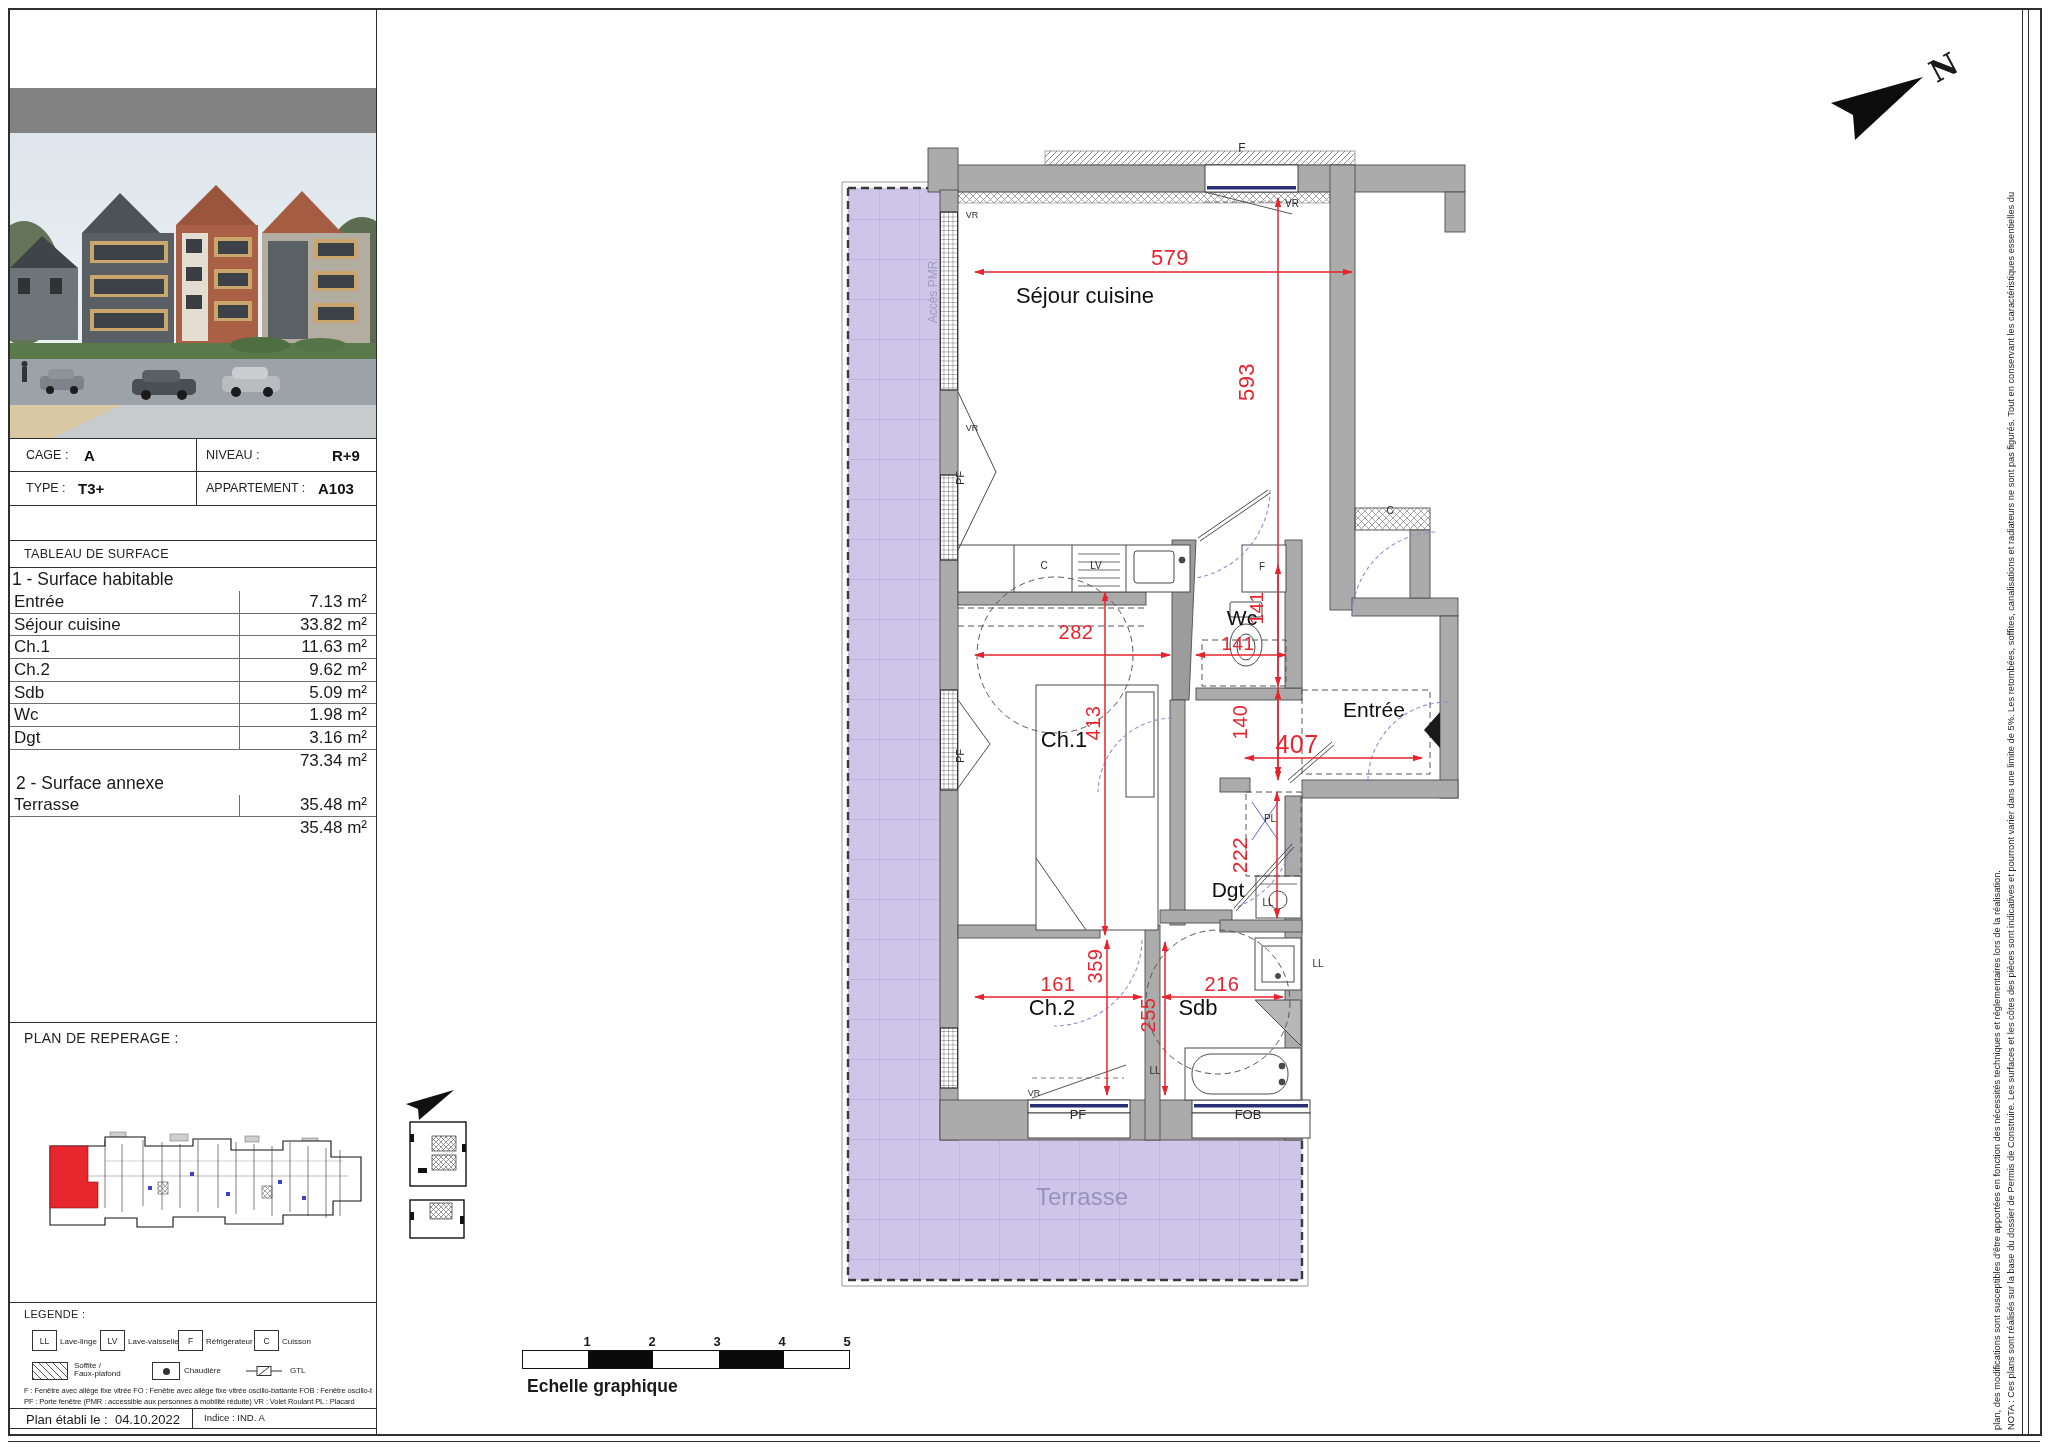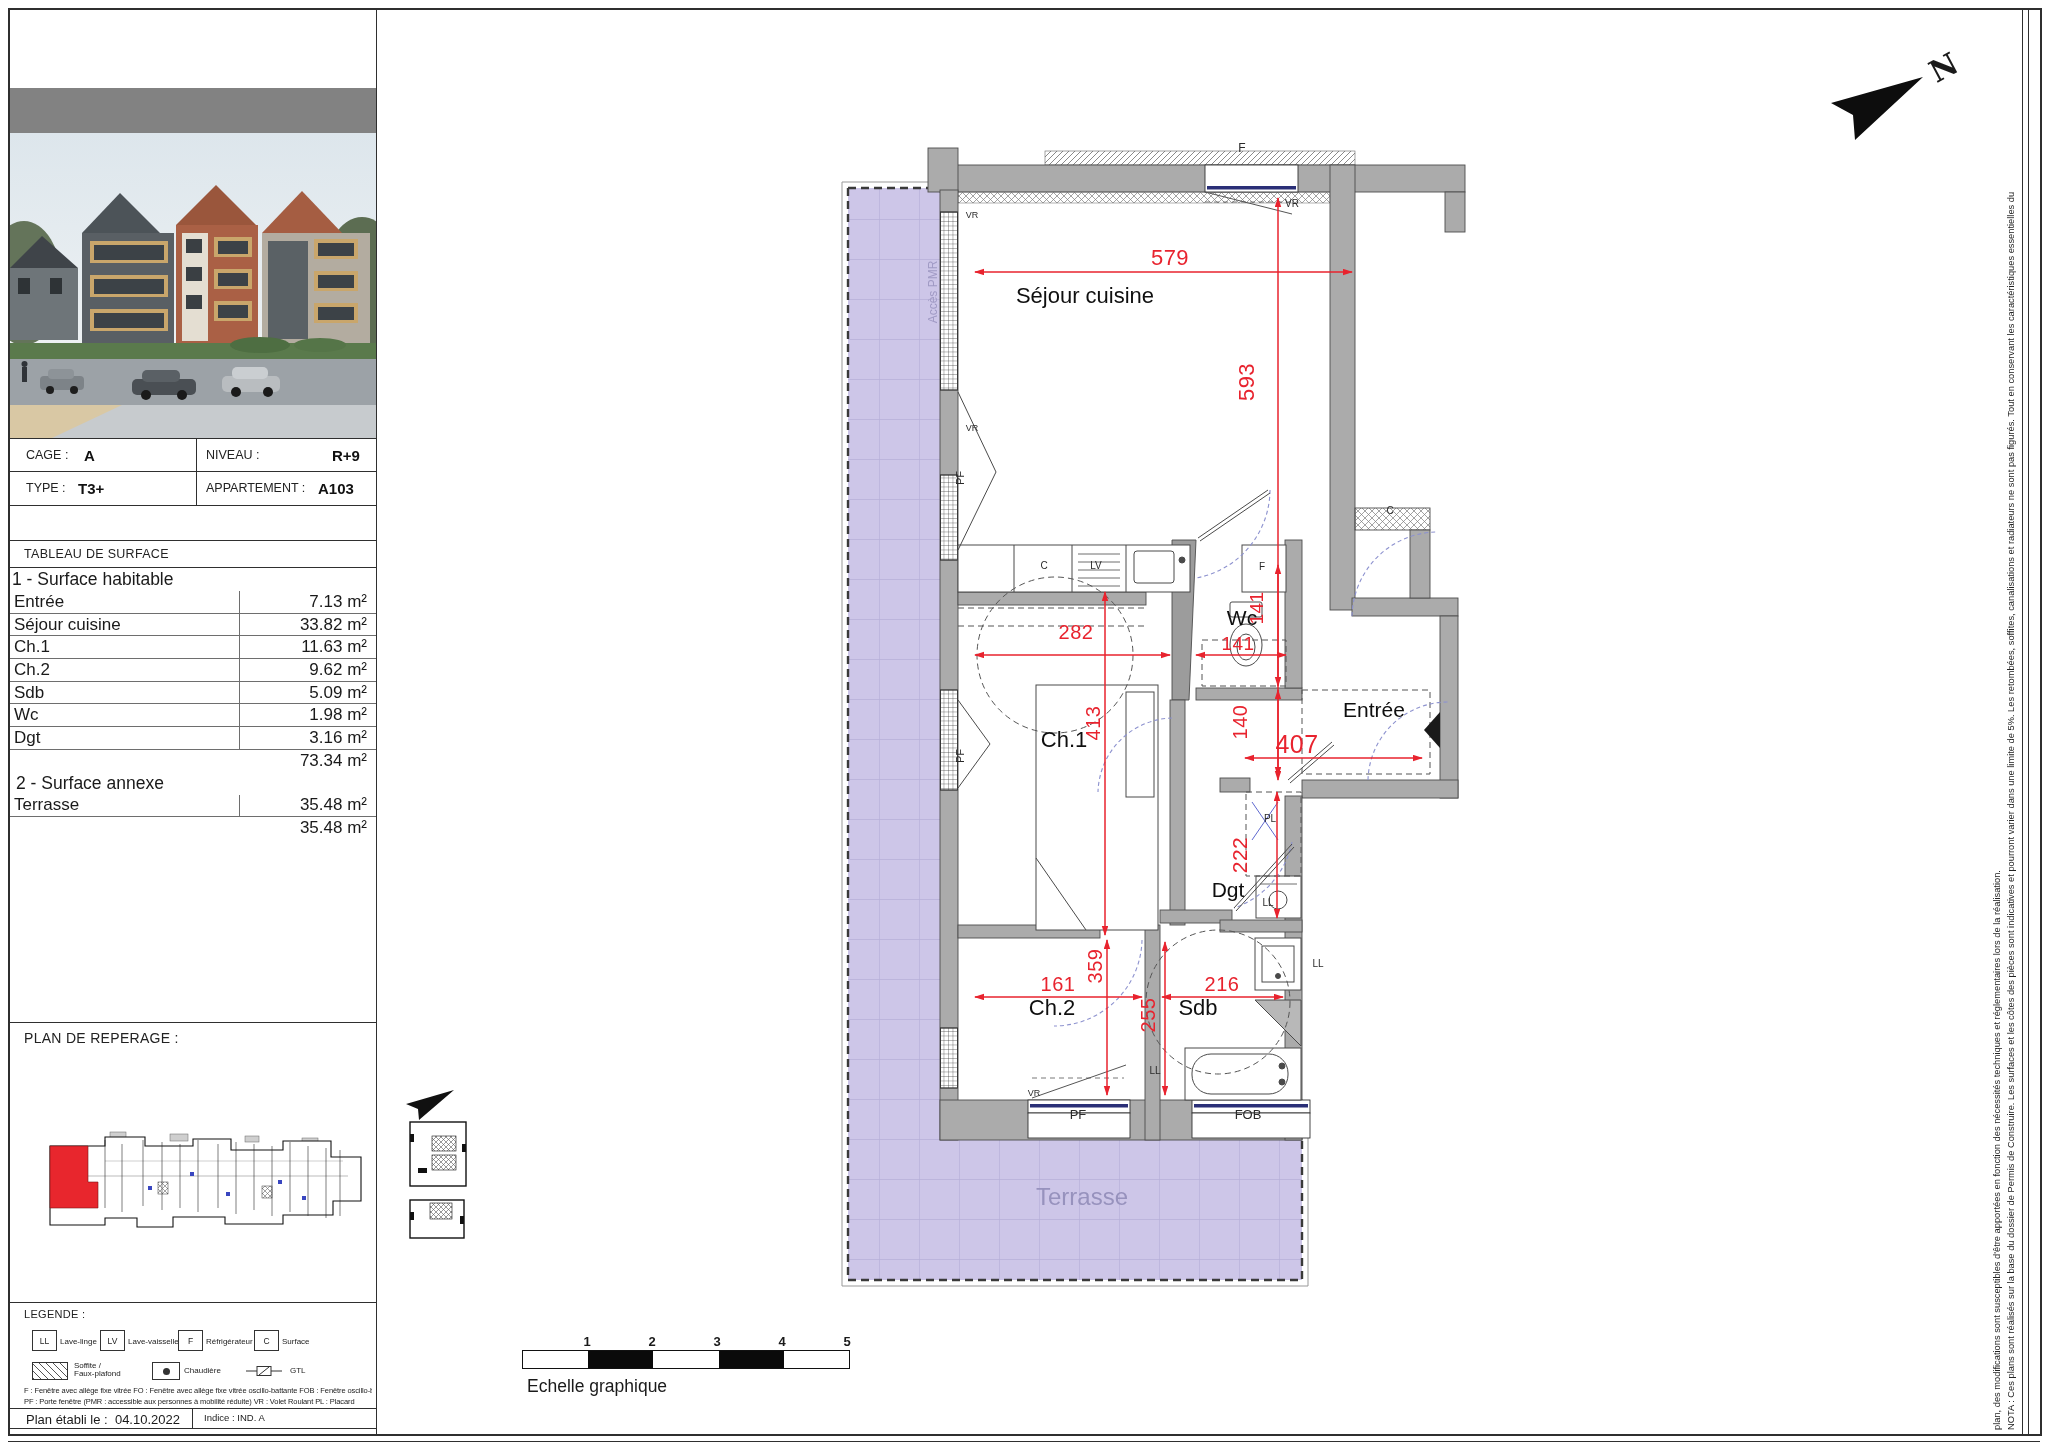--- a/index.html
+++ b/index.html
@@ -233,21 +233,21 @@
     <span>LV</span>
   </div>
 <div class="lglab" style="left:128px;top:1337px">Lave-vaisselle</div>
 <div class="lgbox" style="left:178px;top:1330px;width:23px;height:19px">
     <span>F</span>
   </div>
 <div class="lglab" style="left:206px;top:1337px">Réfrigérateur</div>
 <div class="lgbox" style="left:254px;top:1330px;width:23px;height:19px">
     <span>C</span>
   </div>
-<div class="lglab" style="left:282px;top:1337px">Surface</div>
+<div class="lglab" style="left:282px;top:1337px">Cuisson</div>
 
 <div class="lgbox hatchfill" style="left:32px;top:1362px;width:34px;height:16px"></div>
 <div class="lglab soflab" style="left:74px;top:1362px">Soffite /
 Faux-plafond</div>
 <div class="lgbox" style="left:152px;top:1362px;width:26px;height:16px">
     <span style="width:7px;height:7px;border-radius:50%;background:#333;display:block"></span>
   </div>
 <div class="lglab" style="left:184px;top:1366px">Chaudière</div>
 <svg class="abs" style="left:246px;top:1364px" width="36" height="14" viewBox="0 0 36 14">
   <path d="M0 7 H11 M25 7 H36" stroke="#333" stroke-width="1"></path>
@@ -481,17 +481,17 @@
   <span class="tick" style="left:717px;top:1334px">3</span>
   <span class="tick" style="left:782px;top:1334px">4</span>
   <span class="tick" style="left:847px;top:1334px">5</span>
   <div class="abs" style="left:522px;top:1350px;width:326px;height:17px;border:1.3px solid #111;display:flex">
     <div style="flex:1;background:#fff"></div>
       <div style="flex:1;background:#0a0a0a"></div>
     <div style="flex:1;background:#fff"></div>
       <div style="flex:1;background:#0a0a0a"></div>
     <div style="flex:1;background:#fff"></div>
   </div>
-  <div class="abs" style="left:527px;top:1376px;font-size:17.5px;font-weight:normal">Echelle graphique</div>
+  <div class="abs" style="left:527px;top:1376px;font-size:17.5px;font-weight:bold">Echelle graphique</div>
 </div>
 
 <div class="vtext" style="left:2006px;top:1430px">NOTA : Ces plans sont réalisés sur la base du dossier de Permis de Construire. Les surfaces et les côtes des pièces sont indicatives et pourront varier dans une limite de 5%. Les retombées, soffites, canalisations et radiateurs ne sont pas figurés. Tout en conservant les caractéristiques essentielles du</div>
 <div class="vtext" style="left:1992px;top:1430px">plan, des modifications sont susceptibles d'être apportées en fonction des nécessités techniques et réglementaires lors de la réalisation.</div>
 
 </body></html>

